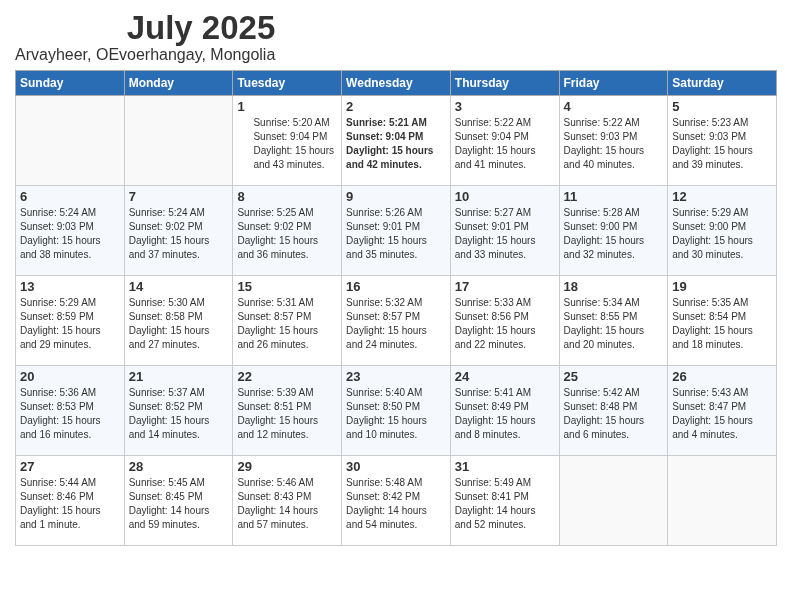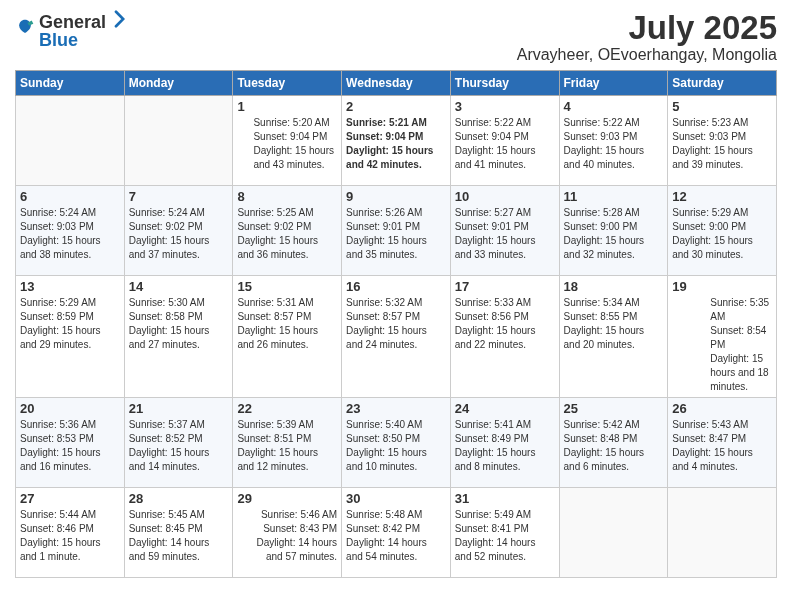--- a/index.html
+++ b/index.html
@@ -89,39 +89,20 @@
       background: #f5f8fc;
     }
     td.empty {
       background: #f9f9f9;
     }
   </style>
 </head>
 <body>
 
 <div class="header-area">
-  <div class="logo">
-    <div>
-      <svg class="logo-icon" viewBox="0 0 24 24">
-        <path d="M12 2 C8 2 5 5 5 9 C5 13 8 16 12 18 C12 18 19 14 19 9 C19 5 16 2 12 2Z" fill="#1a6db5"></path>
-        <path d="M15 6 L20 3 L22 7 L17 9Z" fill="#2a9d8f"></path>
-      </svg>
-    </div>
-    <div>
-      <div style="display:flex; align-items:baseline; gap:0px;">
-        <span class="logo-text-general">General</span>
-        <svg width="18" height="18" viewBox="0 0 20 20" style="margin-left:1px;">
-          <path d="M10 2 L18 10 L10 18" stroke="#1a6db5" stroke-width="3" fill="none" stroke-linecap="round"></path>
-        </svg>
-      </div>
-      <div>
-        <span class="logo-text-blue">Blue</span>
-      </div>
-    </div>
-  </div>
   <div class="title-area">
     <div class="month-title">July 2025</div>
     <div class="location-title">Arvayheer, OEvoerhangay, Mongolia</div>
   </div>
 </div>
 
 <table>
   <thead>
     <tr id="header-row">
         <th>Sunday</th>
@@ -244,21 +225,21 @@
 Daylight: 15 hours and 22 minutes.</div>
         </td>
         <td>
           <span class="day-number">18</span>
           <div class="cell-info" style="white-space: pre-line;">Sunrise: 5:34 AM
 Sunset: 8:55 PM
 Daylight: 15 hours and 20 minutes.</div>
         </td>
         <td>
           <span class="day-number">19</span>
-          <div class="cell-info" style="white-space: pre-line; margin-left: 38px;">Sunrise: 5:35 AM
+          <div class="cell-info" style="white-space: pre-line;">Sunrise: 5:35 AM
 Sunset: 8:54 PM
 Daylight: 15 hours and 18 minutes.</div>
         </td>
       </tr>
       <tr>
         <td>
           <span class="day-number">20</span>
           <div class="cell-info" style="white-space: pre-line;">Sunrise: 5:36 AM
 Sunset: 8:53 PM
 Daylight: 15 hours and 16 minutes.</div>
@@ -308,21 +289,21 @@
 Daylight: 15 hours and 1 minute.</div>
         </td>
         <td>
           <span class="day-number">28</span>
           <div class="cell-info" style="white-space: pre-line;">Sunrise: 5:45 AM
 Sunset: 8:45 PM
 Daylight: 14 hours and 59 minutes.</div>
         </td>
         <td>
           <span class="day-number">29</span>
-          <div class="cell-info" style="white-space: pre-line; text-align: right;">Sunrise: 5:46 AM
+          <div class="cell-info" style="white-space: pre-line;">Sunrise: 5:46 AM
 Sunset: 8:43 PM
 Daylight: 14 hours and 57 minutes.</div>
         </td>
         <td>
           <span class="day-number">30</span>
           <div class="cell-info" style="white-space: pre-line;">Sunrise: 5:48 AM
 Sunset: 8:42 PM
 Daylight: 14 hours and 54 minutes.</div>
         </td>
         <td>

